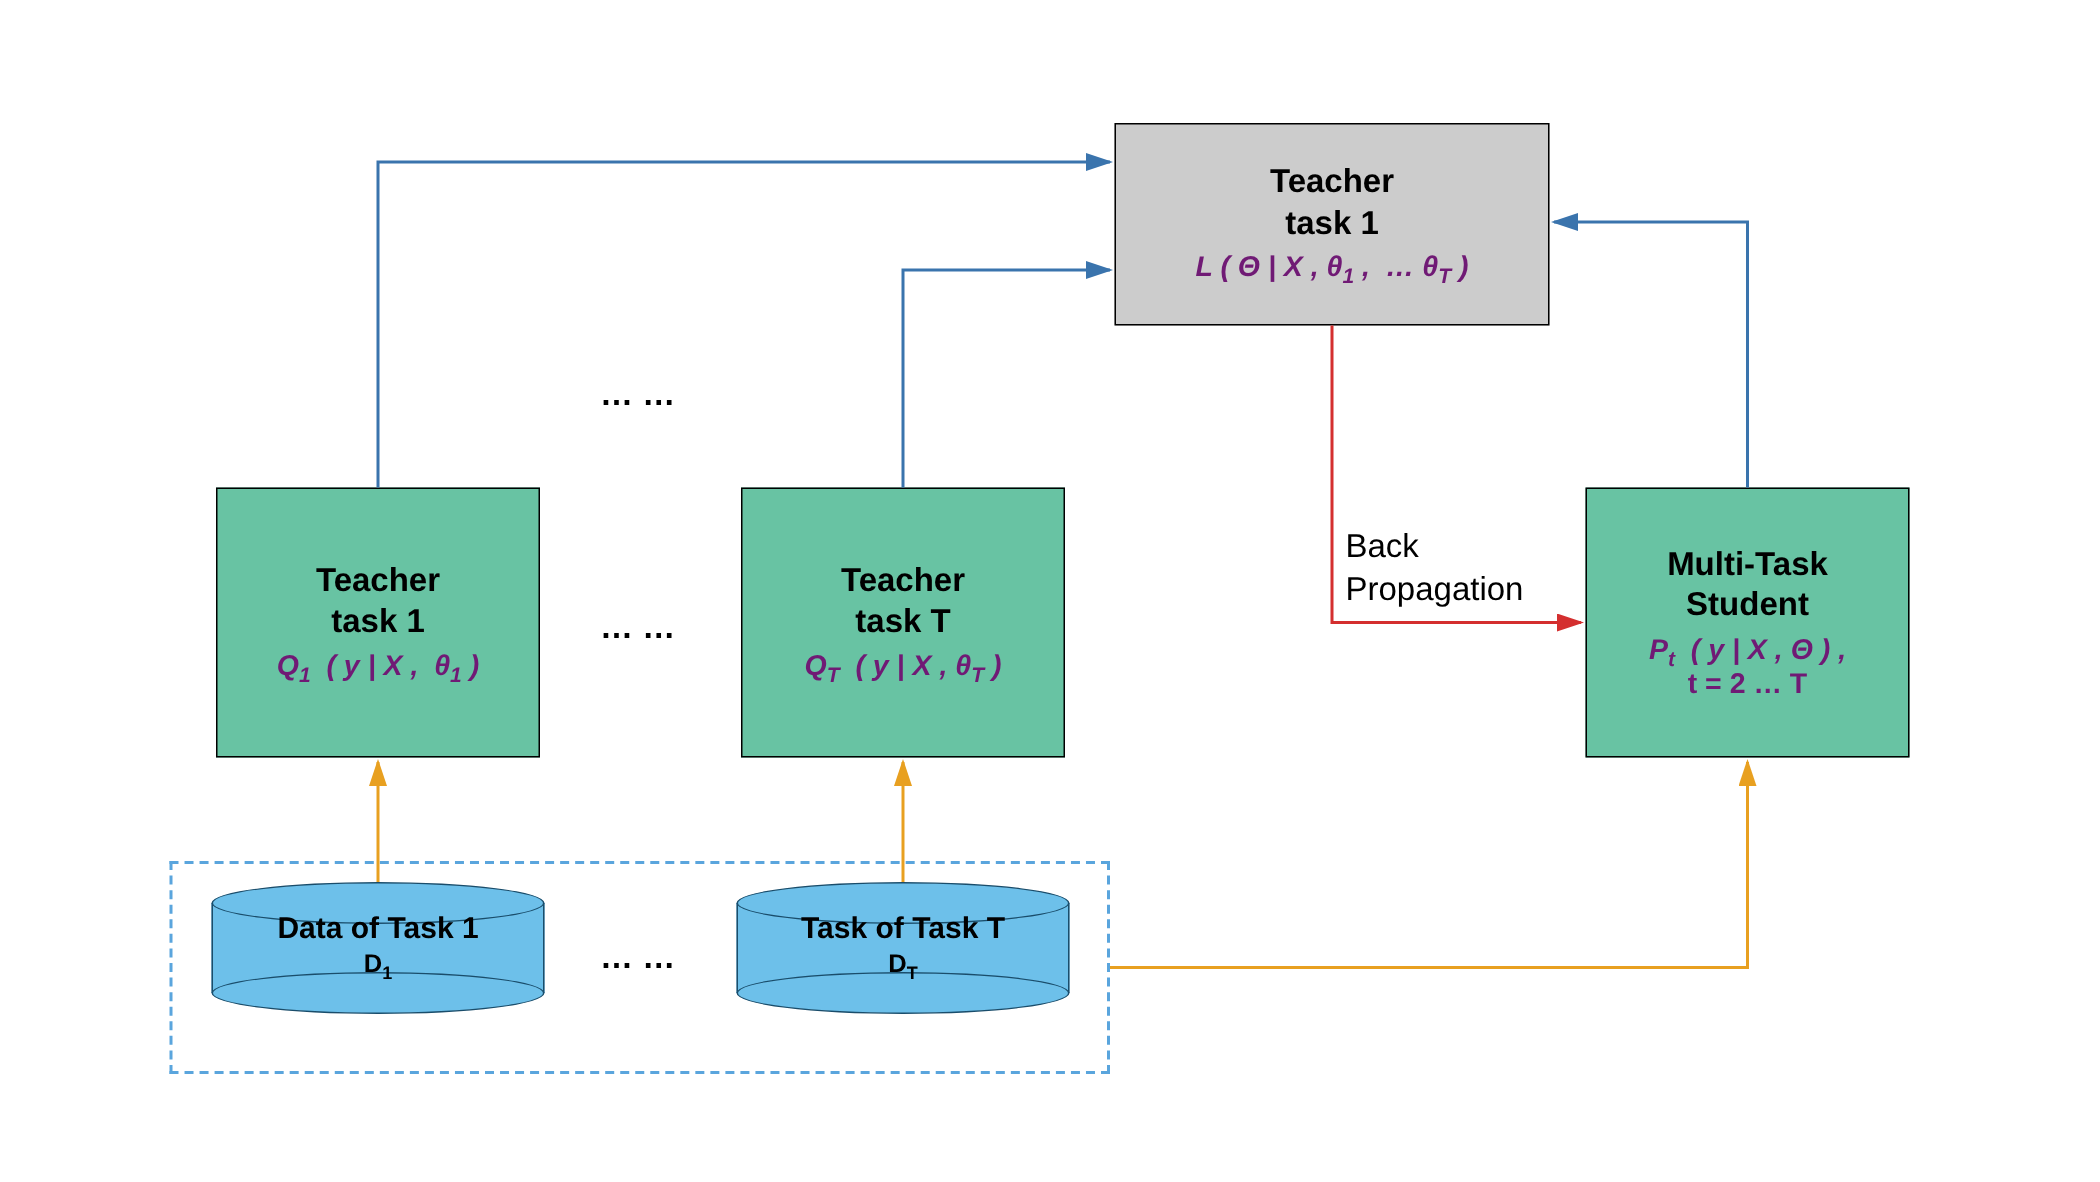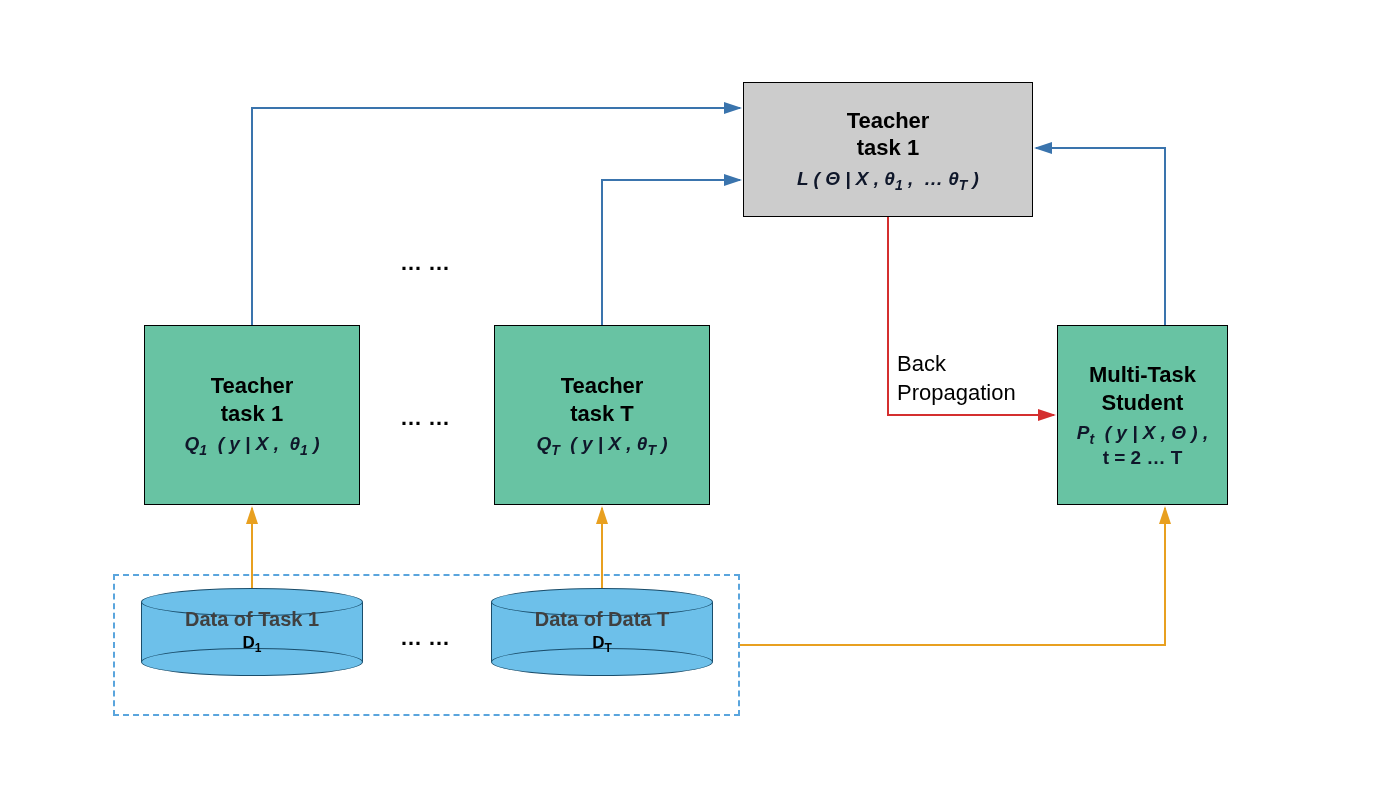--- a/index.html
+++ b/index.html
@@ -15,21 +15,21 @@
     display: flex;
     flex-direction: column;
     align-items: center;
     justify-content: center;
     text-align: center;
     border: 1px solid #000;
   }
   .teal { background: #68c3a3; }
   .gray { background: #cccccc; }
   .title { font-size: 22px; font-weight: 700; color: #000; line-height: 1.25; }
-  .formula { font-size: 19px; font-weight: 600; font-style: italic; color: #0f172a; margin-top: 6px; }
+  .formula { font-size: 19px; font-weight: 600; font-style: italic; color: #701a75; margin-top: 6px; }
   .formula sub { font-size: 14px; font-style: italic; }
   .dots { position: absolute; font-size: 22px; font-weight: 700; color: #000; }
   .dashed-box {
     position: absolute;
     border: 2px dashed #5aa5dd;
     background: transparent;
   }
   .cylinder {
     position: absolute;
     display: flex;
@@ -61,21 +61,21 @@
   }
   .cyl-bottom {
     width: 222px;
     height: 28px;
     background: #6dc0ea;
     border: 1px solid #1a4d6b;
     border-radius: 50%;
     margin-top: -14px;
     z-index: 0;
   }
-  .cyl-label { font-size: 20px; font-weight: 700; color: #404040; z-index: 3; position: relative; }
+  .cyl-label { font-size: 20px; font-weight: 700; color: #000000; z-index: 3; position: relative; }
   .cyl-sub { font-size: 17px; font-weight: 600; color: #000; z-index: 3; position: relative; margin-top: 2px;}
   .cyl-sub sub { font-size: 12px; }
   .backprop {
     position: absolute;
     font-size: 22px;
     font-weight: 400;
     color: #000;
     line-height: 1.3;
   }
   svg.arrows {
@@ -97,21 +97,21 @@
 <div class="box teal" style="left:144px; top:325px; width:216px; height:180px;">
   <div class="title">Teacher<br>task 1</div>
   <div class="formula">Q<sub>1</sub> &nbsp;( y | X , &nbsp;θ<sub>1</sub> )</div>
 </div>
 
 <div class="box teal" style="left:494px; top:325px; width:216px; height:180px;">
   <div class="title">Teacher<br>task T</div>
   <div class="formula">Q<sub>T</sub> &nbsp;( y | X , θ<sub>T</sub> )</div>
 </div>
 
-<div class="box teal" style="left:1057px; top:325px; width:171px; height:180px;">
+<div class="box teal" style="left:1057px; top:325px; width:216px; height:180px;">
   <div class="title">Multi-Task<br>Student</div>
   <div class="formula">P<sub>t</sub> &nbsp;( y | X , Θ ) ,<br><span style="font-style:normal; font-weight:700;">t = 2 … T</span></div>
 </div>
 
 <div class="dots" style="left:400px; top:250px;">… …</div>
 
 <div class="dots" style="left:400px; top:405px;">… …</div>
 
 <div class="dots" style="left:400px; top:625px;">… …</div>
 
@@ -122,21 +122,21 @@
   <div class="cyl-body">
     <div class="cyl-label">Data of Task 1</div>
     <div class="cyl-sub">D<sub>1</sub></div>
   </div>
   <div class="cyl-bottom"></div>
 </div>
 
 <div class="cylinder" style="left:491px; top:588px;">
   <div class="cyl-top"></div>
   <div class="cyl-body">
-    <div class="cyl-label">Data of Data T</div>
+    <div class="cyl-label">Task of Task T</div>
     <div class="cyl-sub">D<sub>T</sub></div>
   </div>
   <div class="cyl-bottom"></div>
 </div>
 
 <div class="backprop" style="left:897px; top:350px;">Back<br>Propagation</div>
 
 <svg class="arrows">
   <defs>
     <marker id="arr-blue" markerWidth="10" markerHeight="10" refX="8" refY="3" orient="auto">

